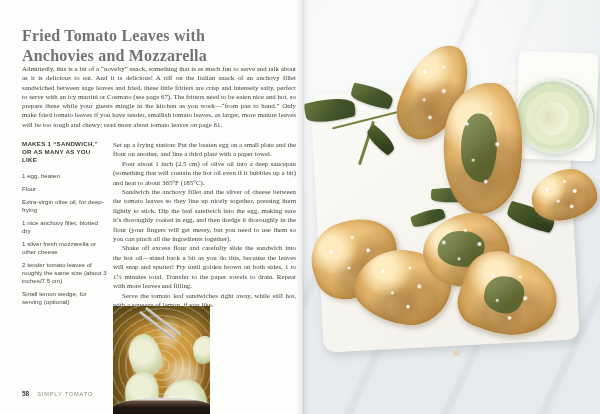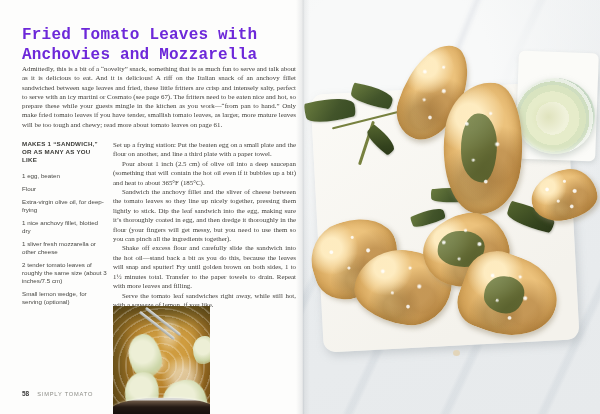--- a/index.html
+++ b/index.html
@@ -3,21 +3,21 @@
 <meta charset="utf-8">
 <style>
   * { margin:0; padding:0; box-sizing:border-box; }
   html,body { width:600px; height:414px; background:#fff; overflow:hidden;
               font-family:"Liberation Serif", serif; }
   .spread { position:relative; width:600px; height:414px; background:#fff; }
 
   
   .page-left { position:absolute; left:0; top:0; width:303px; height:414px; background:#fdfdfc; }
   .title { position:absolute; left:22px; top:26px; width:252px;
-           font-size:16px; line-height:19.5px; color:#6d28d9; letter-spacing:.2px;font-family:Liberation Mono, monospace; }
+           font-size:16px; line-height:19.5px; color:#737373; letter-spacing:.2px; }
   .intro { position:absolute; left:22px; top:64px; width:274px;
            font-size:6.9px; line-height:9.3px; text-align:justify; color:#3e3c38; }
   .sidebar { position:absolute; left:22px; top:140px; width:85px;
              font-family:"Liberation Sans", sans-serif; font-size:6.2px; line-height:8px; color:#474743; }
   .yield { font-weight:bold; letter-spacing:.25px; color:#3a3a36; margin-bottom:8px; }
   .ingredient { margin-bottom:5px; }
   .method { position:absolute; left:113px; top:140px; width:183px;
             font-size:6.9px; line-height:9.4px; text-align:justify; color:#3e3c38; }
   .method-par + .method-par { text-indent:9px; }
 

